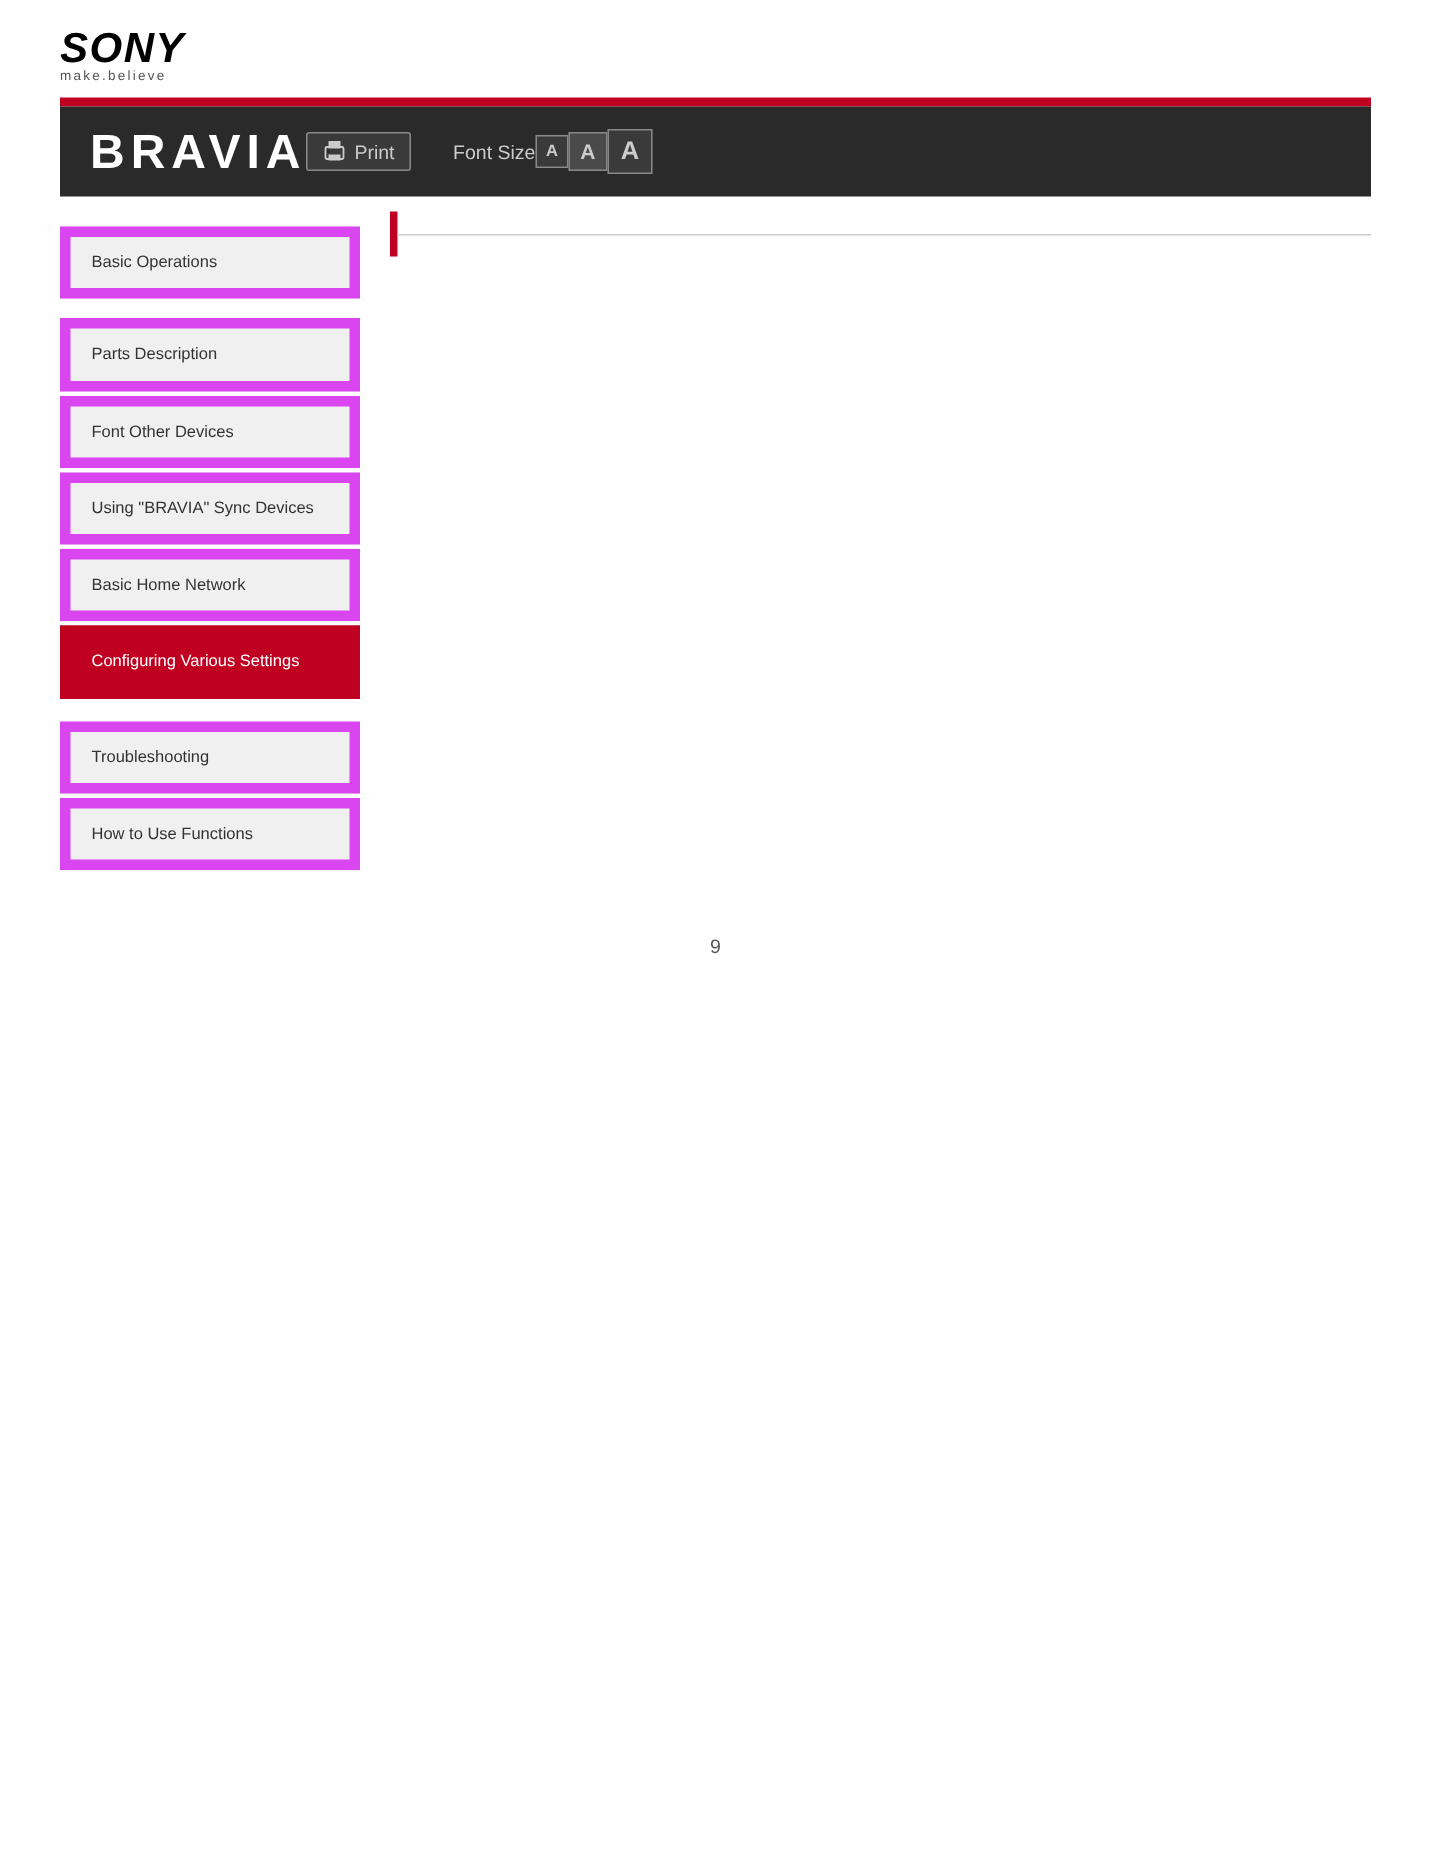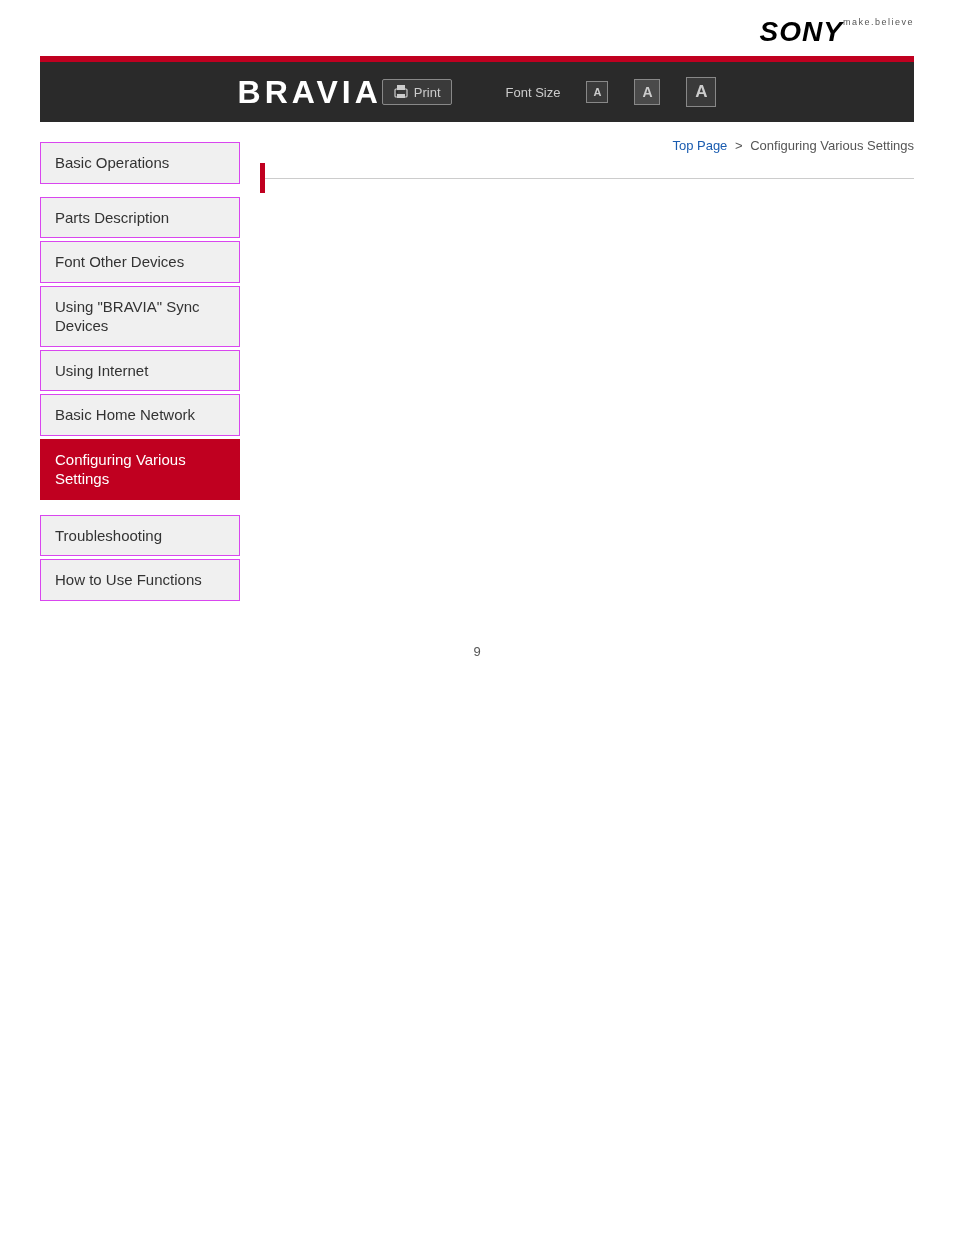--- a/index.html
+++ b/index.html
@@ -10,20 +10,21 @@
       min-height: 1235px;
       color: #333;
     }
 
     
     .logo-area {
       padding: 18px 40px 10px 40px;
     }
     .sony-logo {
       display: flex;
+      flex-direction: column;
       line-height: 1;
       justify-content: flex-end;
     }
     .sony-text {
       font-size: 28px;
       font-weight: 900;
       letter-spacing: 1px;
       color: #000;
       font-style: italic;
     }
@@ -37,36 +38,36 @@
     .red-bar {
       height: 6px;
       background: #c00020;
       margin: 0 40px;
     }
 
     
     .main-header {
       background: #2a2a2a;
       margin: 0 40px;
-      padding: 0 6px;
+      padding: 0 20px;
       height: 60px;
       display: flex;
       align-items: center;
-      justify-content: center;
+      justify-content: flex-start;
     }
     .bravia-title {
       color: #fff;
       font-size: 32px;
       font-weight: bold;
       letter-spacing: 4px;
     }
     .header-controls {
       display: flex;
       align-items: center;
-      gap: 26px;
+      gap: 0;
     }
     .print-btn {
       display: flex;
       align-items: center;
       gap: 5px;
       border: 1px solid #888;
       background: #3a3a3a;
       color: #ccc;
       padding: 4px 10px;
       font-size: 13px;
@@ -137,24 +138,24 @@
 
     
     .sidebar {
       width: 200px;
       flex-shrink: 0;
       padding-top: 0;
     }
 
     .sidebar-item {
       background: #f0f0f0;
-      border: 1px solid #d946ef;
+      border: 7px solid #d946ef;
       padding: 10px 14px;
       margin-bottom: 3px;
-      font-size: 15px;
+      font-size: 11px;
       color: #333;
       cursor: pointer;
       line-height: 1.3;
       min-height: 40px;
       display: flex;
       align-items: center;
     }
     .sidebar-item.active {
       background: #c00020;
       color: #fff;
@@ -227,46 +228,38 @@
     <div class="sidebar-item">
       <span>Parts Description</span>
     </div>
     <div class="sidebar-item">
       <span>Font Other Devices</span>
     </div>
     <div class="sidebar-item">
       <span>Using "BRAVIA" Sync Devices</span>
     </div>
     <div class="sidebar-item">
-      <span>Using Internet</span>
-    </div>
-    <div class="sidebar-item">
       <span>Basic Home Network</span>
     </div>
     <div class="sidebar-item active">
       <span>Configuring Various Settings</span>
     </div>
 
     <div class="sidebar-gap"></div>
 
     <div class="sidebar-item">
       <span>Troubleshooting</span>
     </div>
     <div class="sidebar-item">
       <span>How to Use Functions</span>
     </div>
   </div>
 
   <div class="main-content">
 
-    <div class="breadcrumb">
-      <span class="breadcrumb-link">Top Page</span>
-      <span class="breadcrumb-separator">&gt;</span>
-      <span class="breadcrumb-current">Configuring Various Settings</span>
-    </div>
 
     <div style="display:flex; align-items:flex-start; gap:0;">
       <div class="red-vertical-bar"></div>
       <div style="flex:1; height:1px; background:#ccc; margin-top:15px; margin-left:0;"></div>
     </div>
   </div>
 
 </div>
 
 <div class="page-number">9</div>

